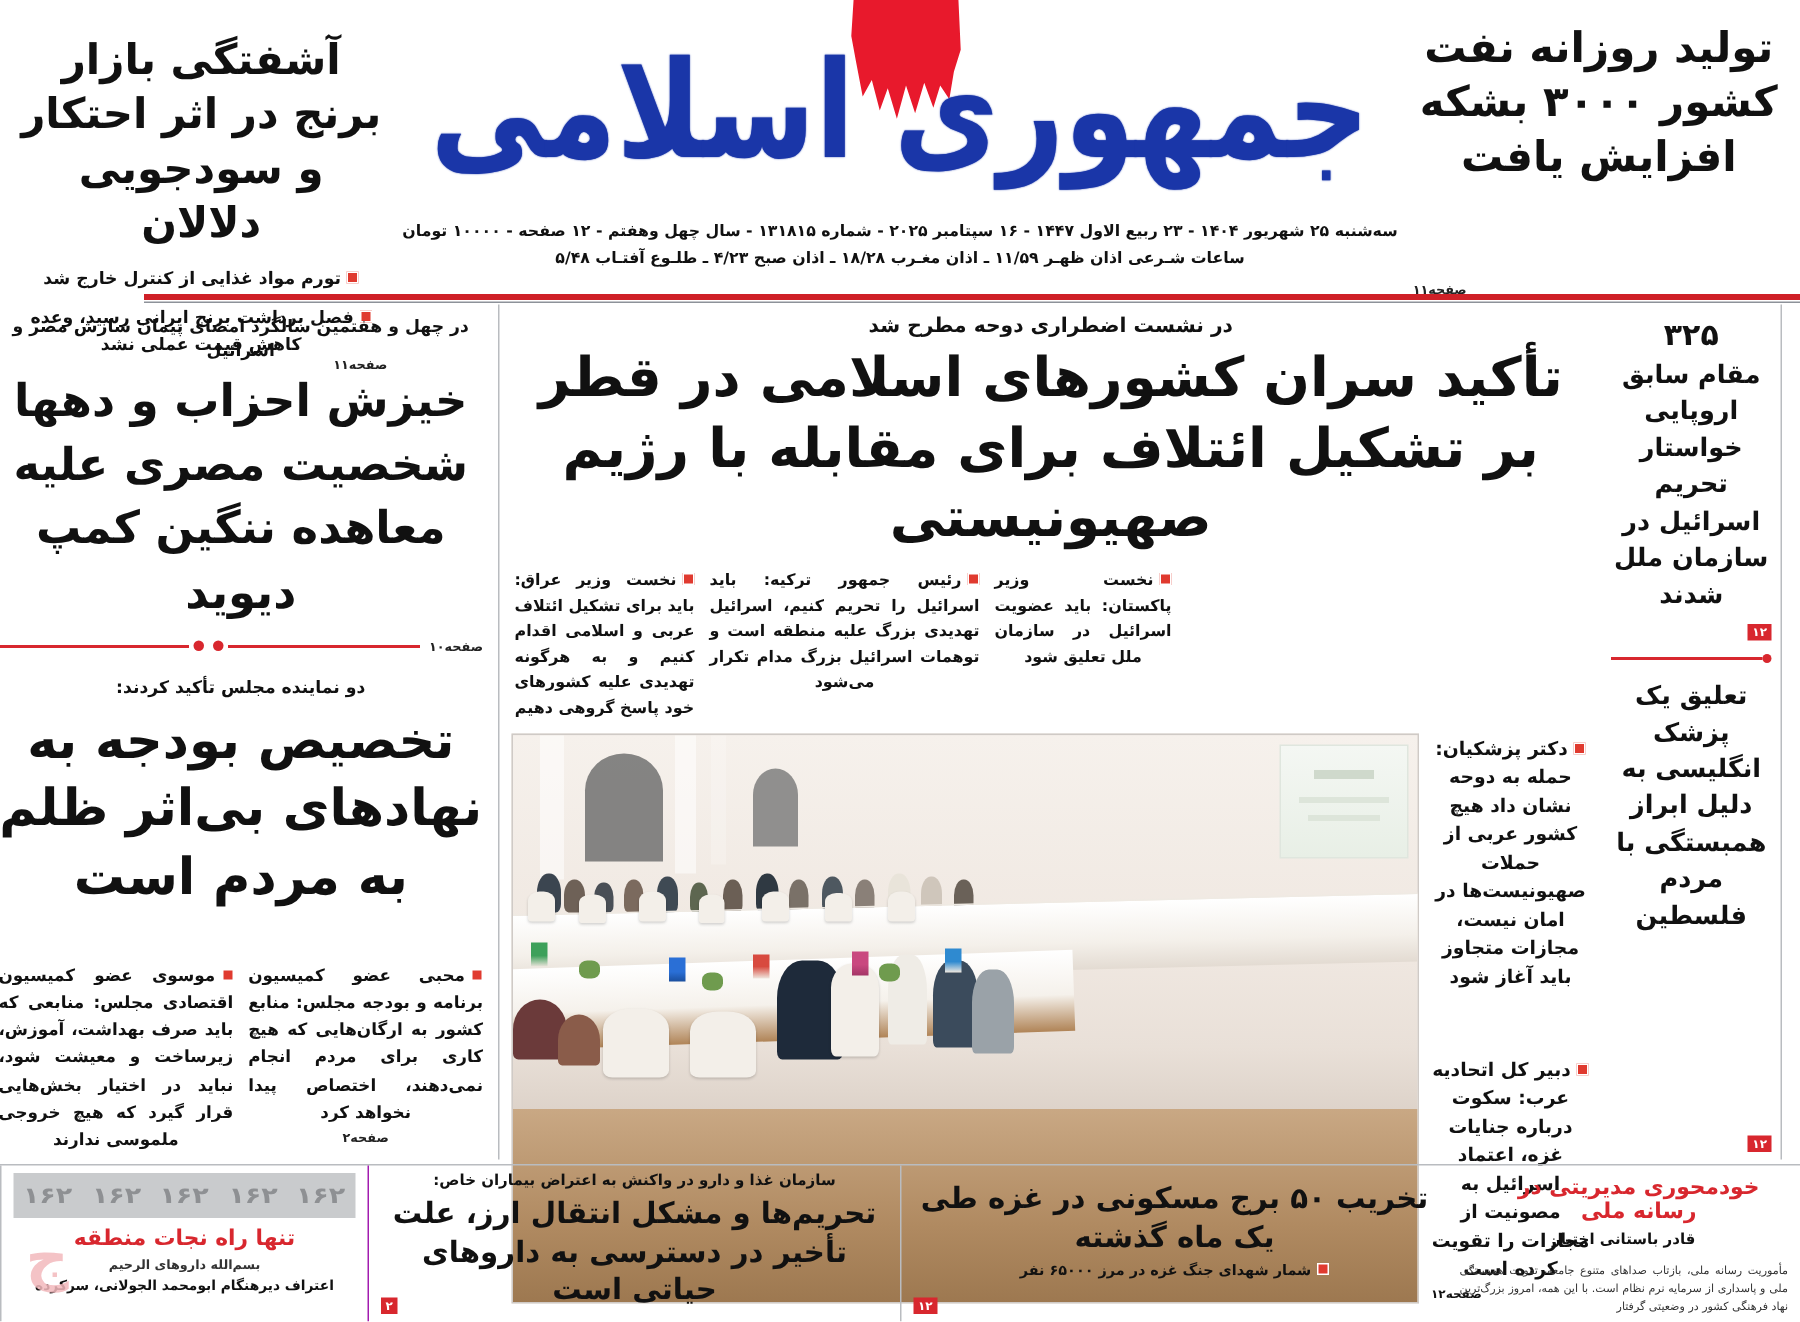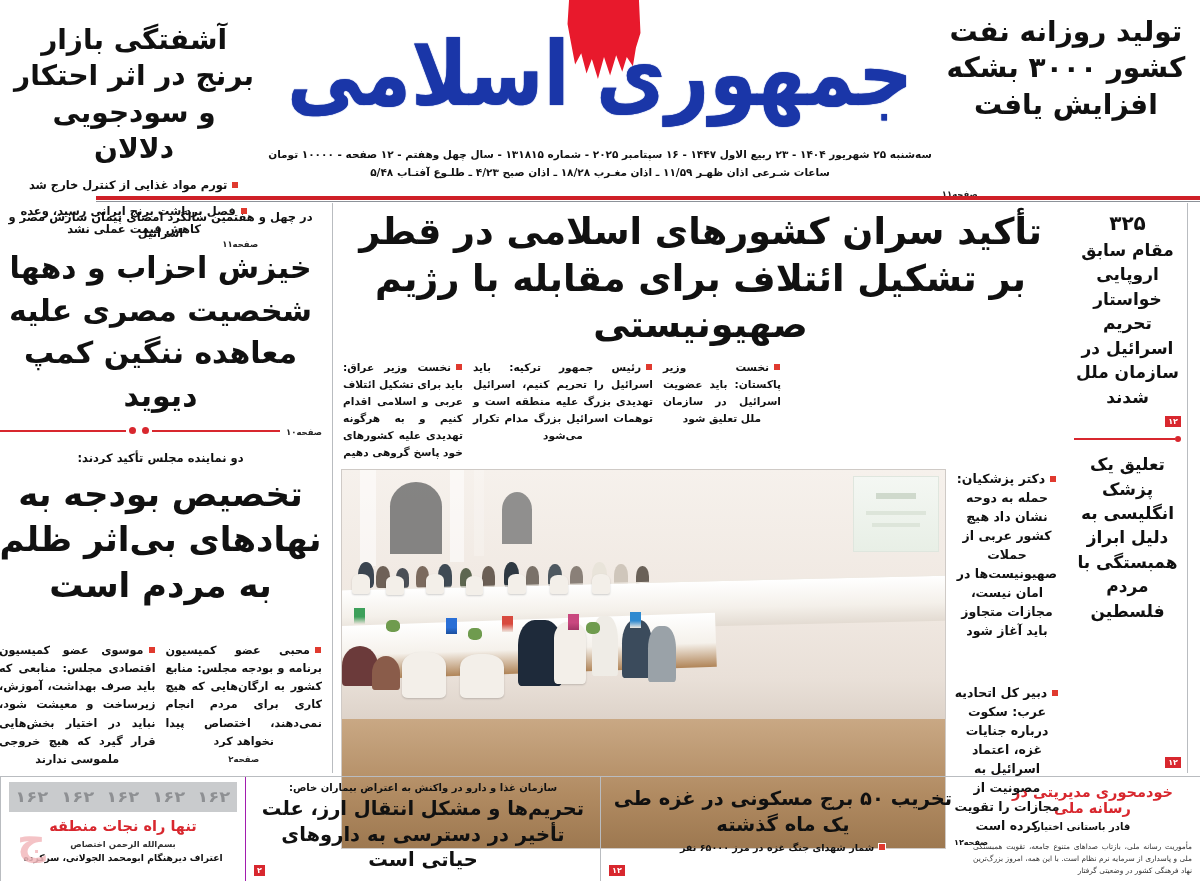--- a/index.html
+++ b/index.html
@@ -407,20 +407,21 @@
           <span class="bullet"></span><span>موسوی عضو کمیسیون اقتصادی مجلس: منابعی که باید صرف بهداشت، آموزش، زیرساخت و معیشت شود، نباید در اختیار بخش‌هایی قرار گیرد که هیچ خروجی ملموسی ندارند</span>
         </div>
         <div class="brief">
           <span class="bullet"></span><span>محبی عضو کمیسیون برنامه و بودجه مجلس: منابع کشور به ارگان‌هایی که هیچ کاری برای مردم انجام نمی‌دهند، اختصاص پیدا نخواهد کرد</span>
           <div class="pref-sm">صفحه۲</div>
         </div>
       </div>
     </div>
 
     <div class="col-center">
+      <div class="c-kicker">در نشست اضطراری دوحه مطرح شد</div>
       <div class="c-hl">تأکید سران کشورهای اسلامی در قطر بر تشکیل ائتلاف برای مقابله با رژیم صهیونیستی</div>
 
       <div class="c-subrow">
         <div class="c-sub w1">
           <span class="bullet"></span><span>نخست وزیر عراق: باید برای تشکیل ائتلاف عربی و اسلامی اقدام کنیم و به هرگونه تهدیدی علیه کشورهای خود پاسخ گروهی دهیم</span>
         </div>
         <div class="c-sub w3">
           <span class="bullet"></span><span>رئیس جمهور ترکیه: باید اسرائیل را تحریم کنیم، اسرائیل تهدیدی بزرگ علیه منطقه است و توهمات اسرائیل بزرگ مدام تکرار می‌شود</span>
         </div>
         <div class="c-sub w2">
@@ -525,21 +526,21 @@
     <div class="b-col b-far-right">
       <div class="oped-strip">
         <span>۱۶۲</span>
         <span>۱۶۲</span>
         <span>۱۶۲</span>
         <span>۱۶۲</span>
         <span>۱۶۲</span>
       </div>
       <div class="oped-title">تنها راه نجات منطقه</div>
       <div class="jim-mark">ج</div>
-      <div class="oped-bism">بسم‌الله الرحمن اختصاص</div>
+      <div class="oped-bism">بسم‌الله داروهای الرحیم</div>
       <div class="oped-body">اعتراف دیرهنگام ابومحمد الجولانی، سرکرده</div>
     </div>
 
     <div class="b-col b-right">
       <div class="b-kicker">سازمان غذا و دارو در واکنش به اعتراض بیماران خاص:</div>
       <div class="b-hl">تحریم‌ها و مشکل انتقال ارز، علت تأخیر در دسترسی به داروهای حیاتی است</div>
       <div style="position:absolute;left:8px;bottom:4px;">
         <span class="pagebox">۲</span>
       </div>
     </div>

